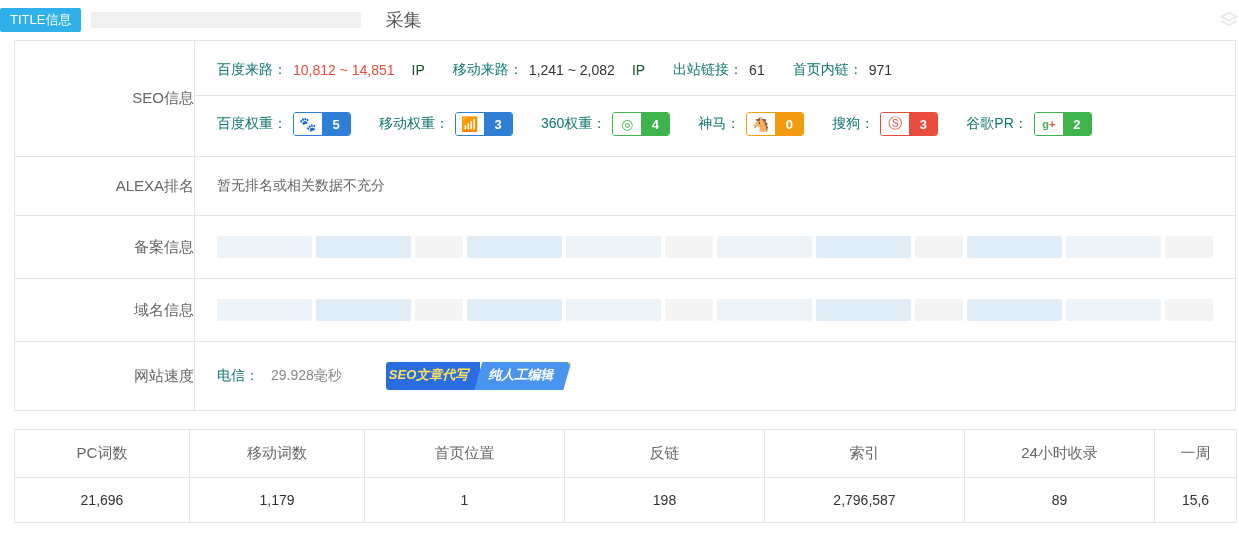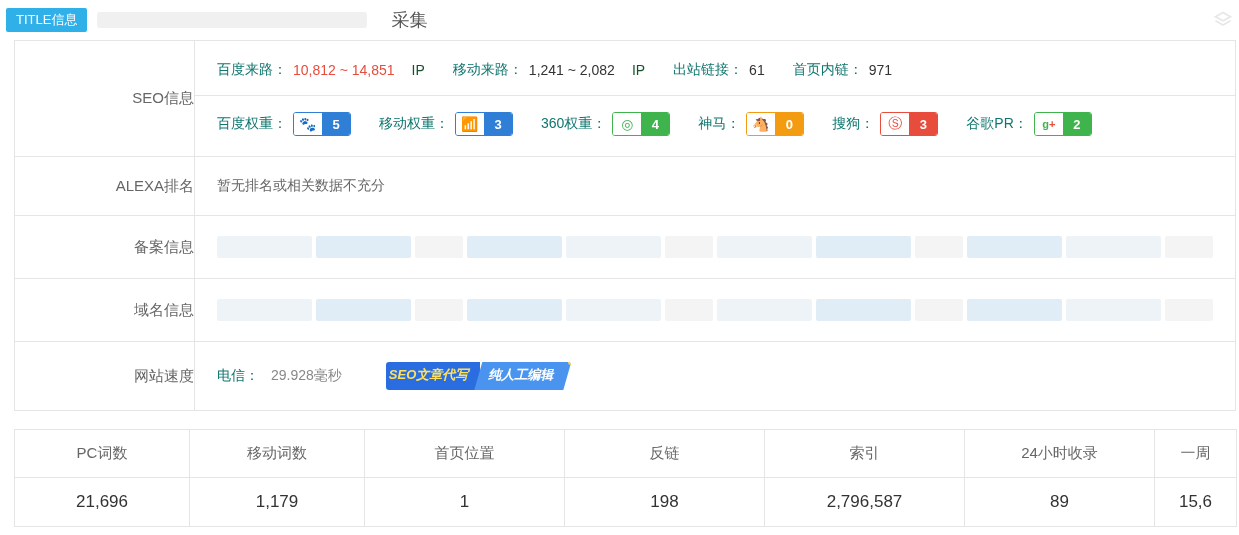--- a/index.html
+++ b/index.html
@@ -6,21 +6,21 @@
   body {
     font-family: "Microsoft YaHei", Arial, sans-serif;
     font-size: 14px;
     color: #333;
     background: #fff;
     width: 1239px;
   }
   .top-bar {
     display: flex;
     align-items: center;
-    padding: 8px 6px;
+    padding: 8px 0;
     gap: 10px;
   }
   .title-badge {
     background: #2fb0e8;
     color: #fff;
     font-size: 13px;
     padding: 3px 10px;
     border-radius: 2px;
   }
   .title-text {
@@ -159,21 +159,21 @@
     border: 1px solid #e5e5e5;
     table-layout: fixed;
   }
   .stats-table th, .stats-table td {
     border: 1px solid #e5e5e5;
     text-align: center;
     padding: 14px 0;
     font-weight: normal;
   }
   .stats-table th { color: #666; font-size: 15px; }
-  .stats-table td { color: #333; font-size: 17px; }
+  .stats-table td { color: #333; font-size: 14px; }
   .col-pc    { width: 175px; }
   .col-mob   { width: 175px; }
   .col-home  { width: 200px; }
   .col-back  { width: 200px; }
   .col-index { width: 200px; }
   .col-24h   { width: 190px; }
   .col-week  { width: 82px; }
 </style>
 </head>
 <body>

